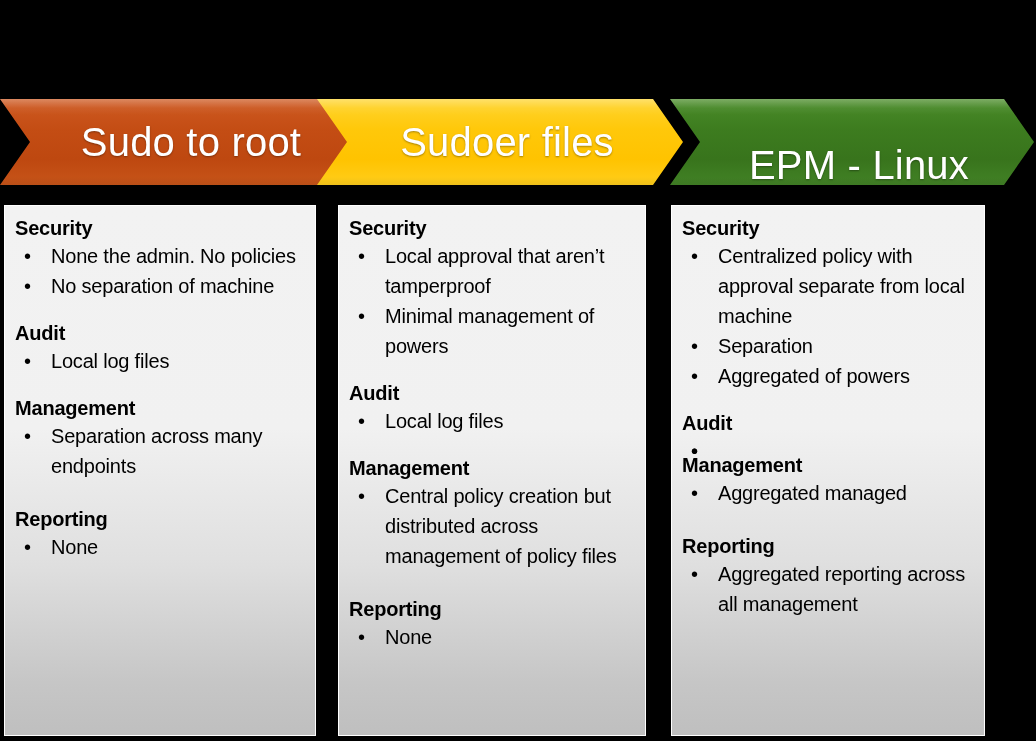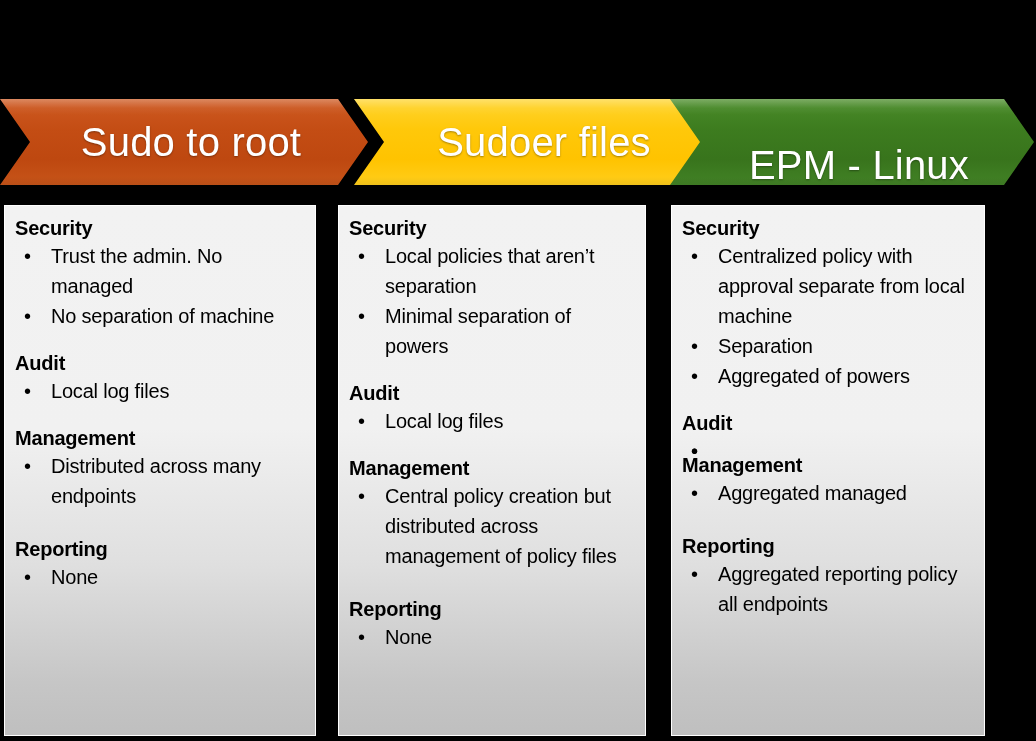--- a/index.html
+++ b/index.html
@@ -139,70 +139,70 @@
 <div id="stage">
 
   <div class="chevron-row">
 
     <div class="chevron chev-first" style="left:0px; width:368px;">
       <div class="chev-shape" style="background:linear-gradient(to bottom,#CE5A22 0%,#C44D14 35%,#BE4810 70%,#C75519 100%);"></div>
       <div class="chev-bevel"></div>
       <div class="chev-label">Sudo to root</div>
     </div>
 
-    <div class="chevron" style="left:354px; width:366px;">
+    <div class="chevron" style="left:317px; width:366px;">
       <div class="chev-shape" style="background:linear-gradient(to bottom,#FFD530 0%,#FFC80A 35%,#FFC300 70%,#FFCE1C 100%);"></div>
       <div class="chev-bevel"></div>
       <div class="chev-label">Sudoer files</div>
     </div>
 
     <div class="chevron" style="left:670px; width:364px;align-items:flex-end;">
       <div class="chev-shape" style="background:linear-gradient(to bottom,#4A8C29 0%,#3D7C1F 35%,#38741C 70%,#428226 100%);"></div>
       <div class="chev-bevel"></div>
       <div class="chev-label">EPM - Linux</div>
     </div>
 
   </div>
 
   <div class="panels">
 
     <div class="panel" style="left:4px; width:312px;">
       <div class="sec-block">
         <div class="sec-head">Security</div>
         <ul class="bullets">
-          <li><span class="bdot">•</span><span>Trust the admin. No managed</span></li>
+          <li><span class="bdot">•</span><span>None the admin. No policies</span></li>
           <li><span class="bdot">•</span><span>No separation of machine</span></li>
         </ul>
       </div>
       <div class="sec-block">
         <div class="sec-head">Audit</div>
         <ul class="bullets">
           <li><span class="bdot">•</span><span>Local log files</span></li>
         </ul>
       </div>
       <div class="sec-block">
         <div class="sec-head">Management</div>
         <ul class="bullets">
-          <li><span class="bdot">•</span><span>Distributed across many endpoints</span></li>
+          <li><span class="bdot">•</span><span>Separation across many endpoints</span></li>
         </ul>
       </div>
       <div class="sec-block">
         <div class="sec-head">Reporting</div>
         <ul class="bullets">
           <li><span class="bdot">•</span><span>None</span></li>
         </ul>
       </div>
     </div>
 
     <div class="panel" style="left:338px; width:308px;">
       <div class="sec-block">
         <div class="sec-head">Security</div>
         <ul class="bullets">
-          <li><span class="bdot">•</span><span>Local policies that aren’t separation</span></li>
-          <li><span class="bdot">•</span><span>Minimal separation of powers</span></li>
+          <li><span class="bdot">•</span><span>Local approval that aren’t tamperproof</span></li>
+          <li><span class="bdot">•</span><span>Minimal management of powers</span></li>
         </ul>
       </div>
       <div class="sec-block">
         <div class="sec-head">Audit</div>
         <ul class="bullets">
           <li><span class="bdot">•</span><span>Local log files</span></li>
         </ul>
       </div>
       <div class="sec-block">
         <div class="sec-head">Management</div>
@@ -236,19 +236,19 @@
       </div>
       <div class="sec-block">
         <div class="sec-head">Management</div>
         <ul class="bullets">
           <li><span class="bdot">•</span><span>Aggregated managed</span></li>
         </ul>
       </div>
       <div class="sec-block">
         <div class="sec-head">Reporting</div>
         <ul class="bullets">
-          <li><span class="bdot">•</span><span>Aggregated reporting policy all endpoints</span></li>
+          <li><span class="bdot">•</span><span>Aggregated reporting across all management</span></li>
         </ul>
       </div>
     </div>
 
   </div>
 </div>
 
 </body></html>

